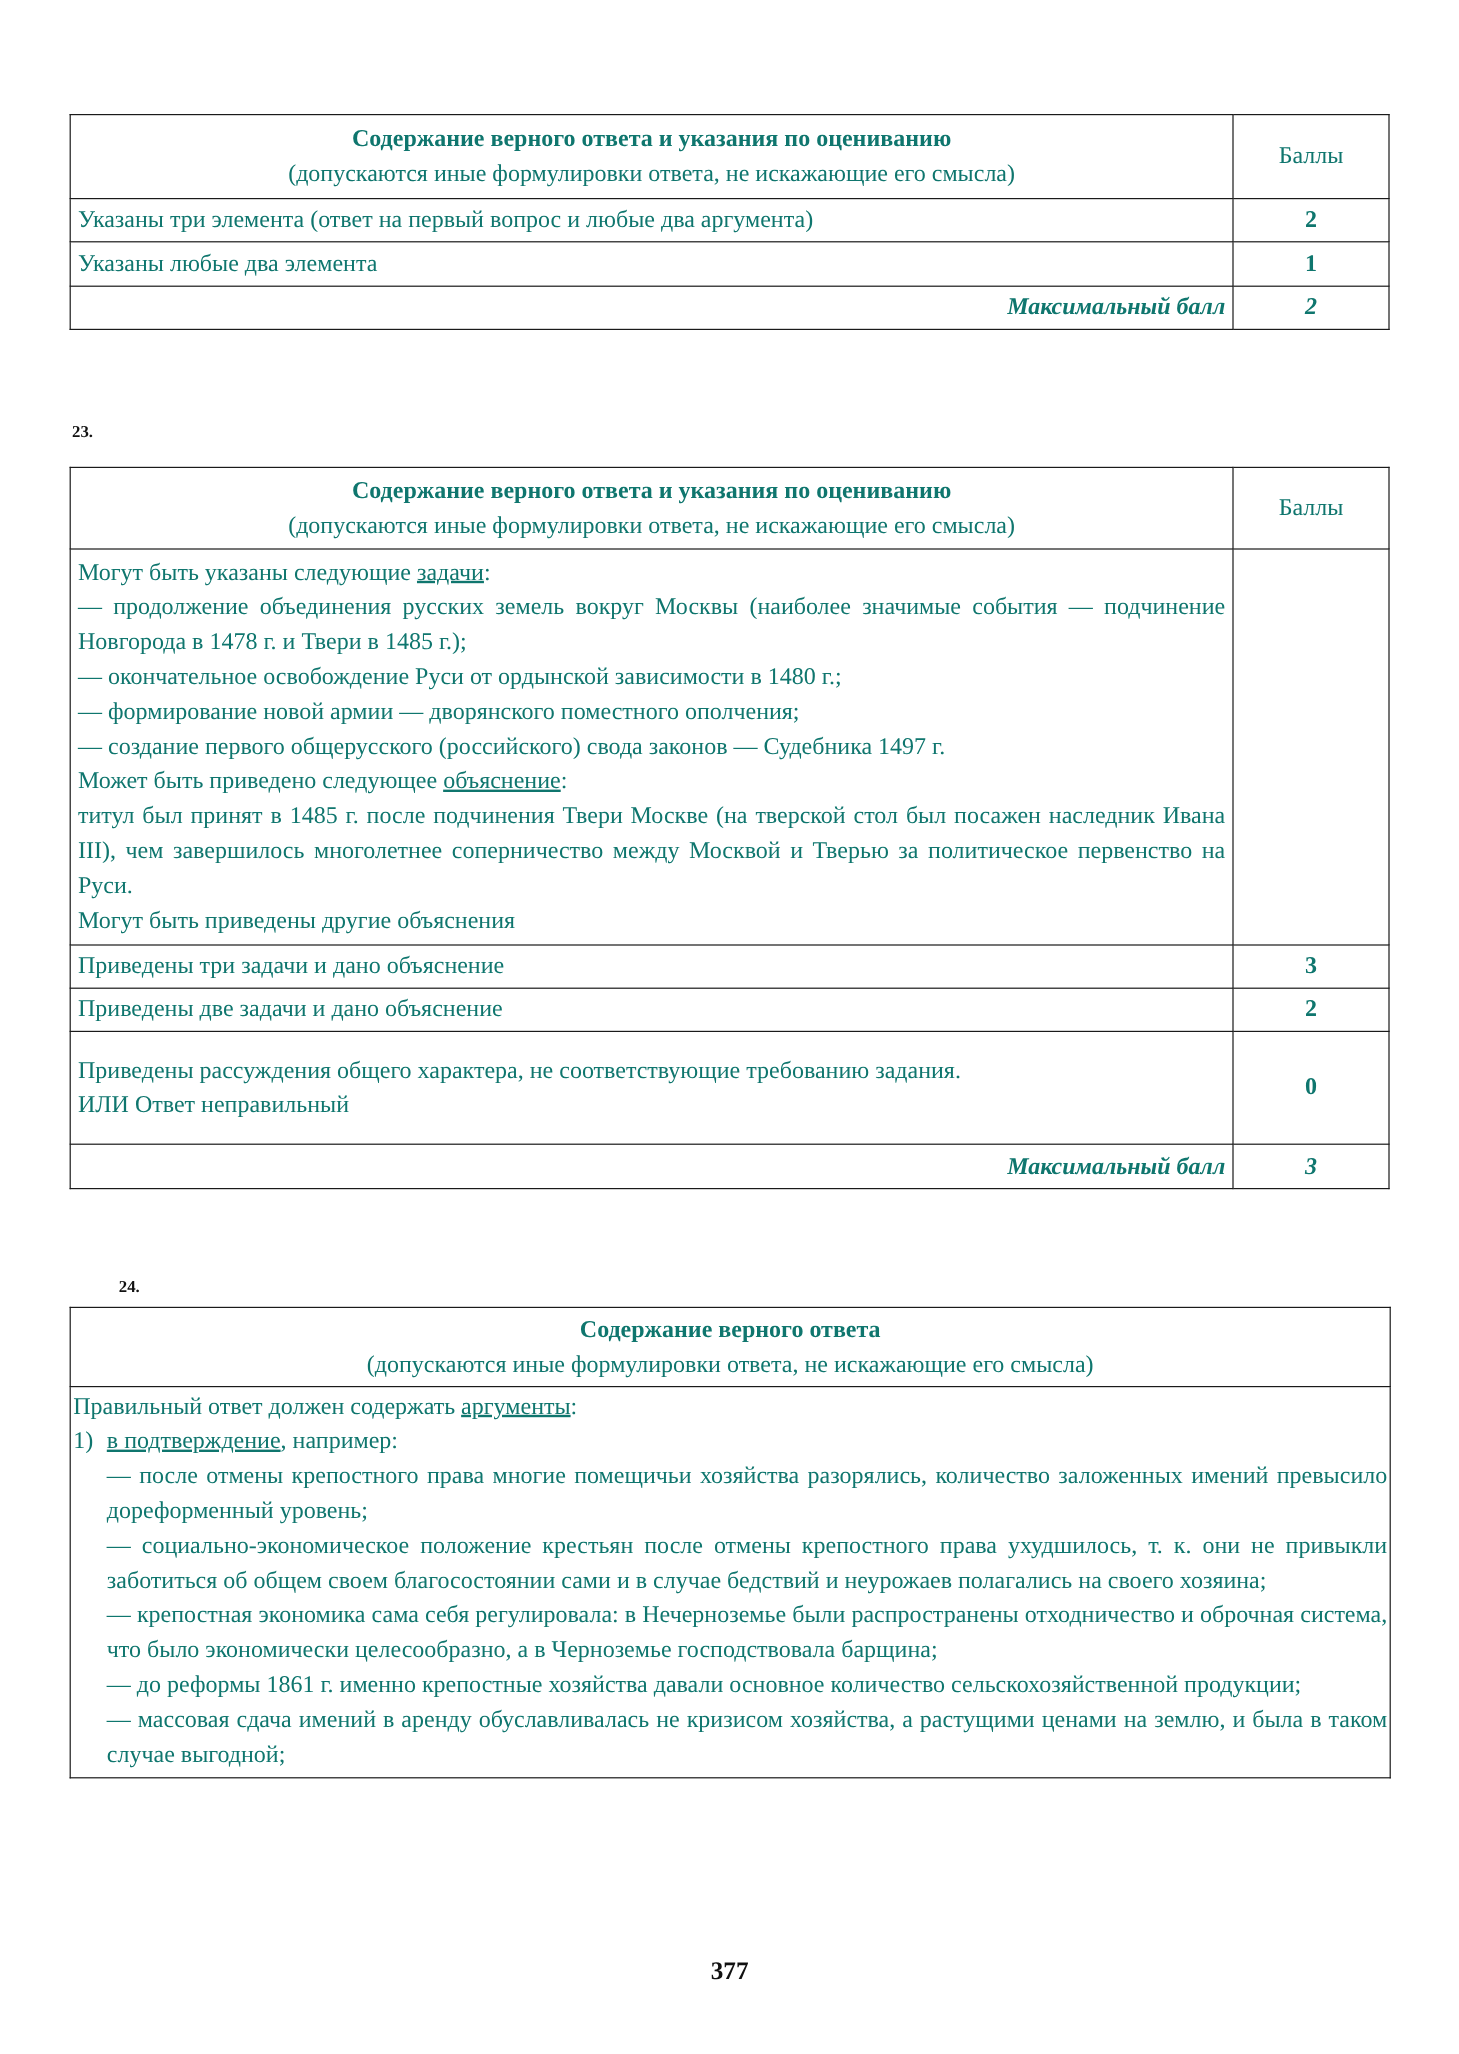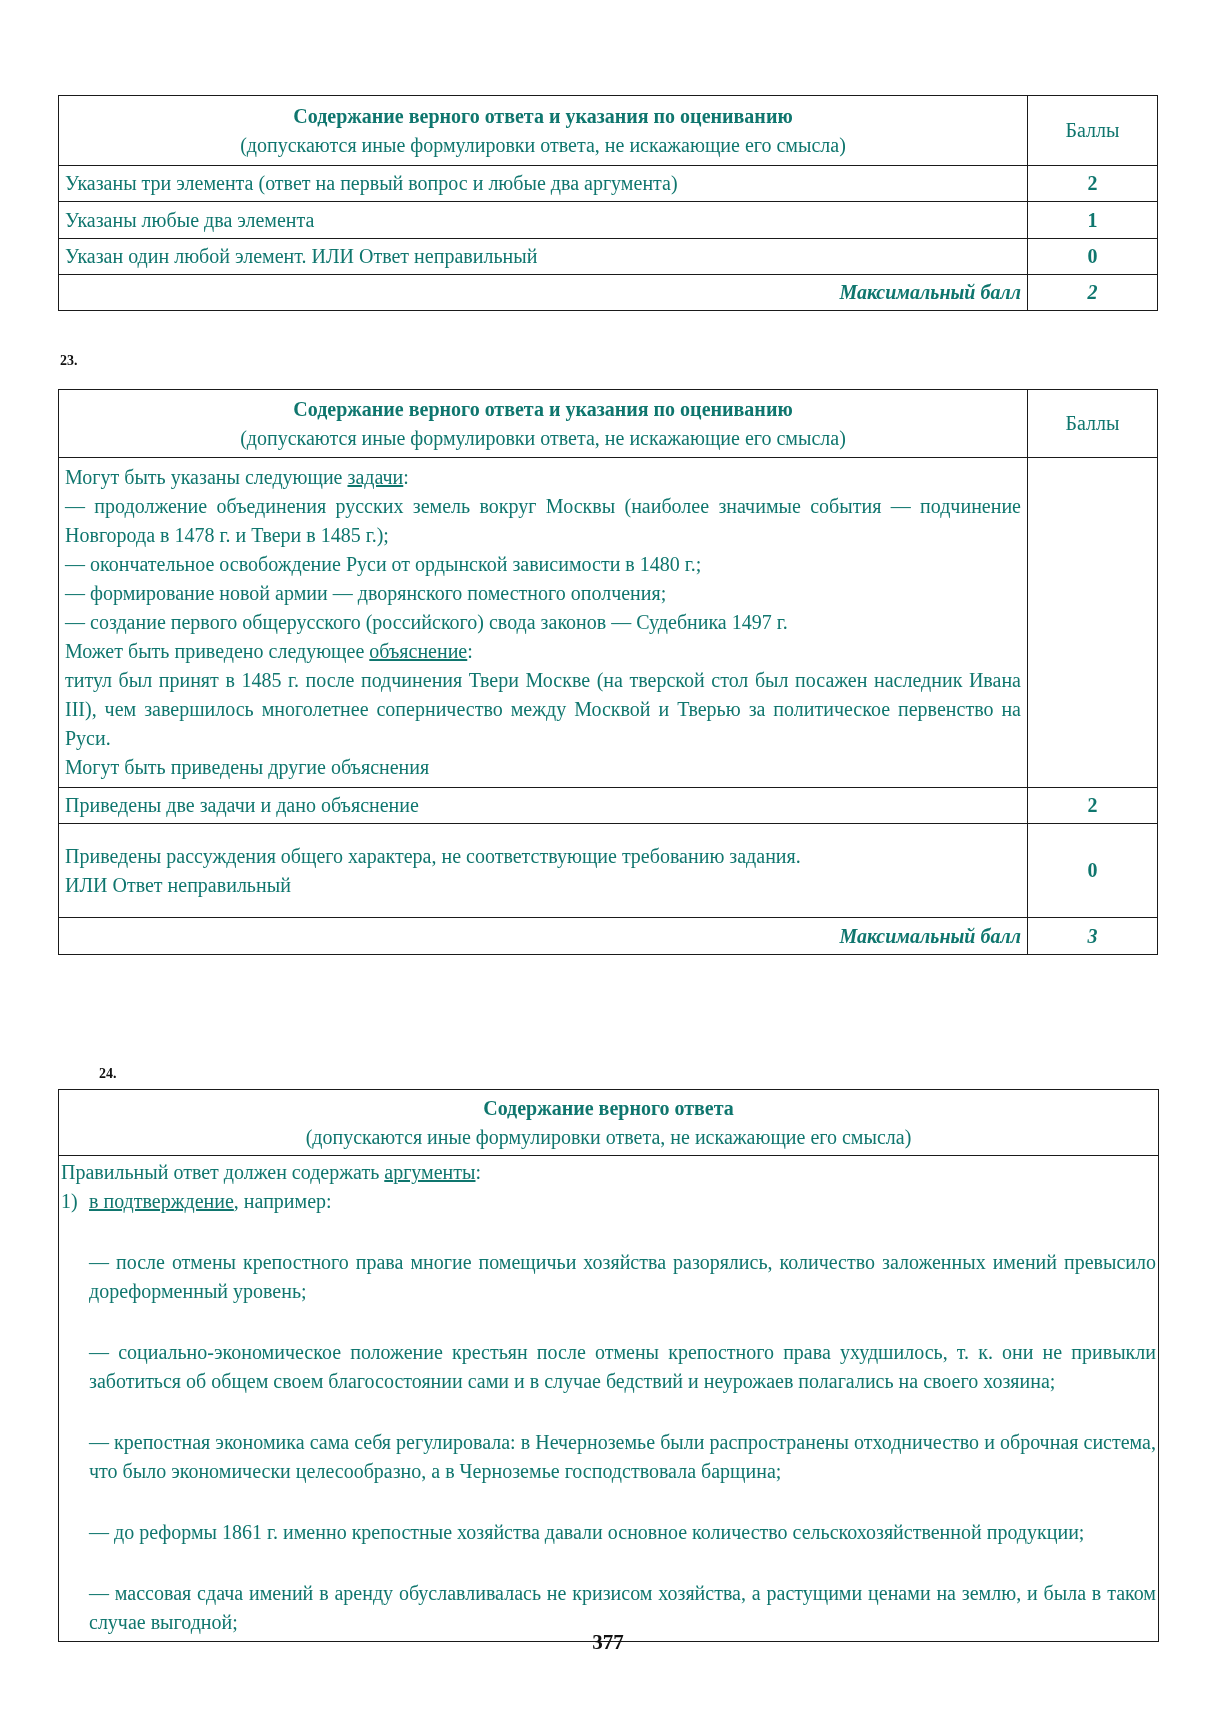--- a/index.html
+++ b/index.html
@@ -15,21 +15,21 @@
   .tbl td, .tbl th { border: 1.6px solid #1a1a1a; padding: 0 6px; vertical-align: middle; }
   .tbl th { font-weight: normal; text-align: center; }
   .hdr-bold { font-weight: bold; }
   .score { text-align: center; font-weight: bold; }
   .max-label { text-align: right; font-style: italic; font-weight: bold; padding-right: 4px; }
   .max-val { text-align: center; font-style: italic; font-weight: bold; }
   .qnum { position: absolute; left: 60px; font-size: 14px; font-weight: bold; }
   .u { text-decoration: underline; }
   .body-cell { text-align: justify; }
   .line { display: block; }
-  .indent { display: block; padding-left: 52px; text-align: justify; margin-top: 32px; }
+  .indent { display: block; padding-left: 52px; text-align: justify; }
   .page-num { position: absolute; top: 1630px; left: 0; width: 1216px; text-align: center; font-size: 21px; font-weight: bold; }
 </style>
 </head>
 <body>
 
 <table class="tbl" style="left:58px; top:95px; width:1099px;">
   <colgroup>
       <col style="width:969px">
       <col style="width:130px">
     </colgroup>
@@ -41,24 +41,20 @@
     </th>
     <th class="hdr-bold">Баллы</th>
   </tr>
   <tr style="height:36px;">
     <td>Указаны три элемента (ответ на первый вопрос и любые два аргумента)</td>
     <td class="score">2</td>
   </tr>
   <tr style="height:37px;">
     <td>Указаны любые два элемента</td>
     <td class="score">1</td>
-  </tr>
-  <tr style="height:36px;">
-    <td>Указан один любой элемент. ИЛИ Ответ неправильный</td>
-    <td class="score">0</td>
   </tr>
   <tr style="height:36px;">
     <td class="max-label">Максимальный балл</td>
     <td class="max-val">2</td>
   </tr>
 </tbody>
   </table>
 
 <div class="qnum" style="top:353px;">23.</div>
 
@@ -80,20 +76,24 @@
       <span class="line"><span>Могут быть указаны следующие </span><span class="u">задачи</span><span>:</span></span>
       <span class="line">— продолжение объединения русских земель вокруг Москвы (наиболее значимые события — подчинение Новгорода в 1478 г. и Твери в 1485 г.);</span>
       <span class="line">— окончательное освобождение Руси от ордынской зависимости в 1480 г.;</span>
       <span class="line">— формирование новой армии — дворянского поместного ополчения;</span>
       <span class="line">— создание первого общерусского (российского) свода законов — Судебника 1497 г.</span>
       <span class="line"><span>Может быть приведено следующее </span><span class="u">объяснение</span><span>:</span></span>
       <span class="line">титул был принят в 1485 г. после подчинения Твери Москве (на тверской стол был посажен наследник Ивана III), чем завершилось многолетнее соперничество между Москвой и Тверью за политическое первенство на Руси.</span>
       <span class="line">Могут быть приведены другие объяснения</span>
     </td>
     <td></td>
+  </tr>
+  <tr style="height:36px;">
+    <td>Приведены три задачи и дано объяснение</td>
+    <td class="score">3</td>
   </tr>
   <tr style="height:36px;">
     <td>Приведены две задачи и дано объяснение</td>
     <td class="score">2</td>
   </tr>
   <tr style="height:94px;">
     <td class="body-cell">
       <span class="line">Приведены рассуждения общего характера, не соответствующие требованию задания.</span>
       <span class="line">ИЛИ Ответ неправильный</span>
     </td>

